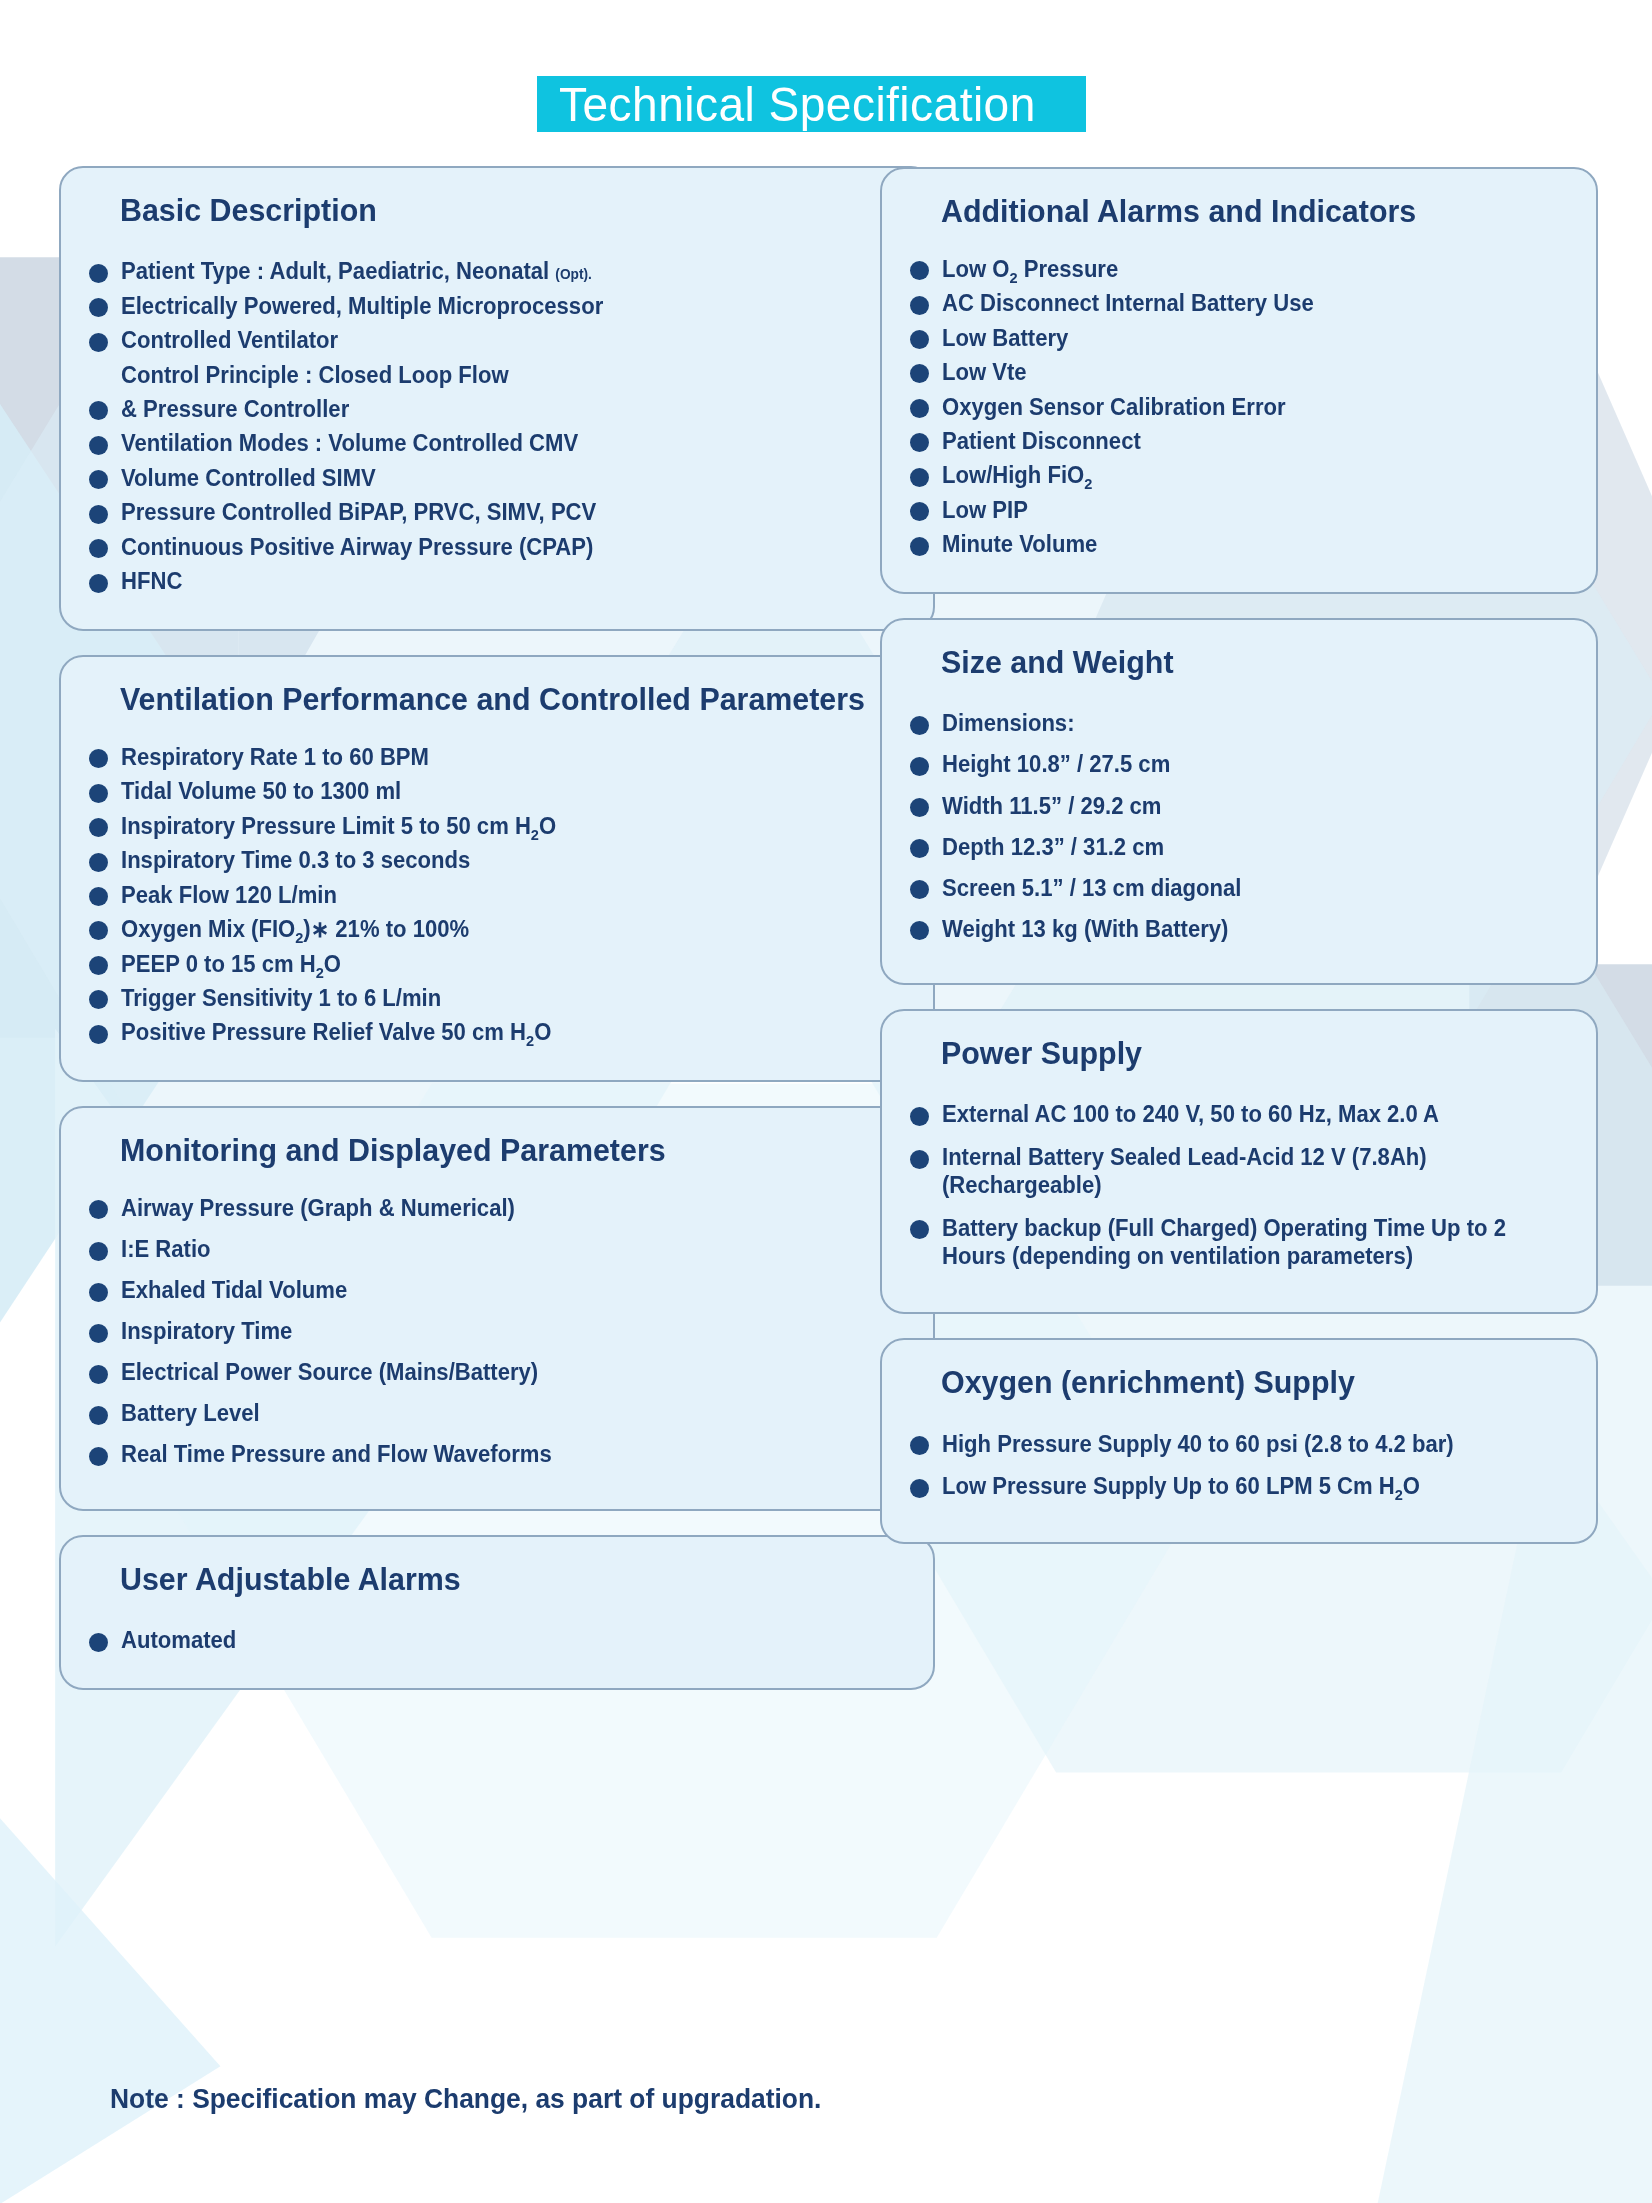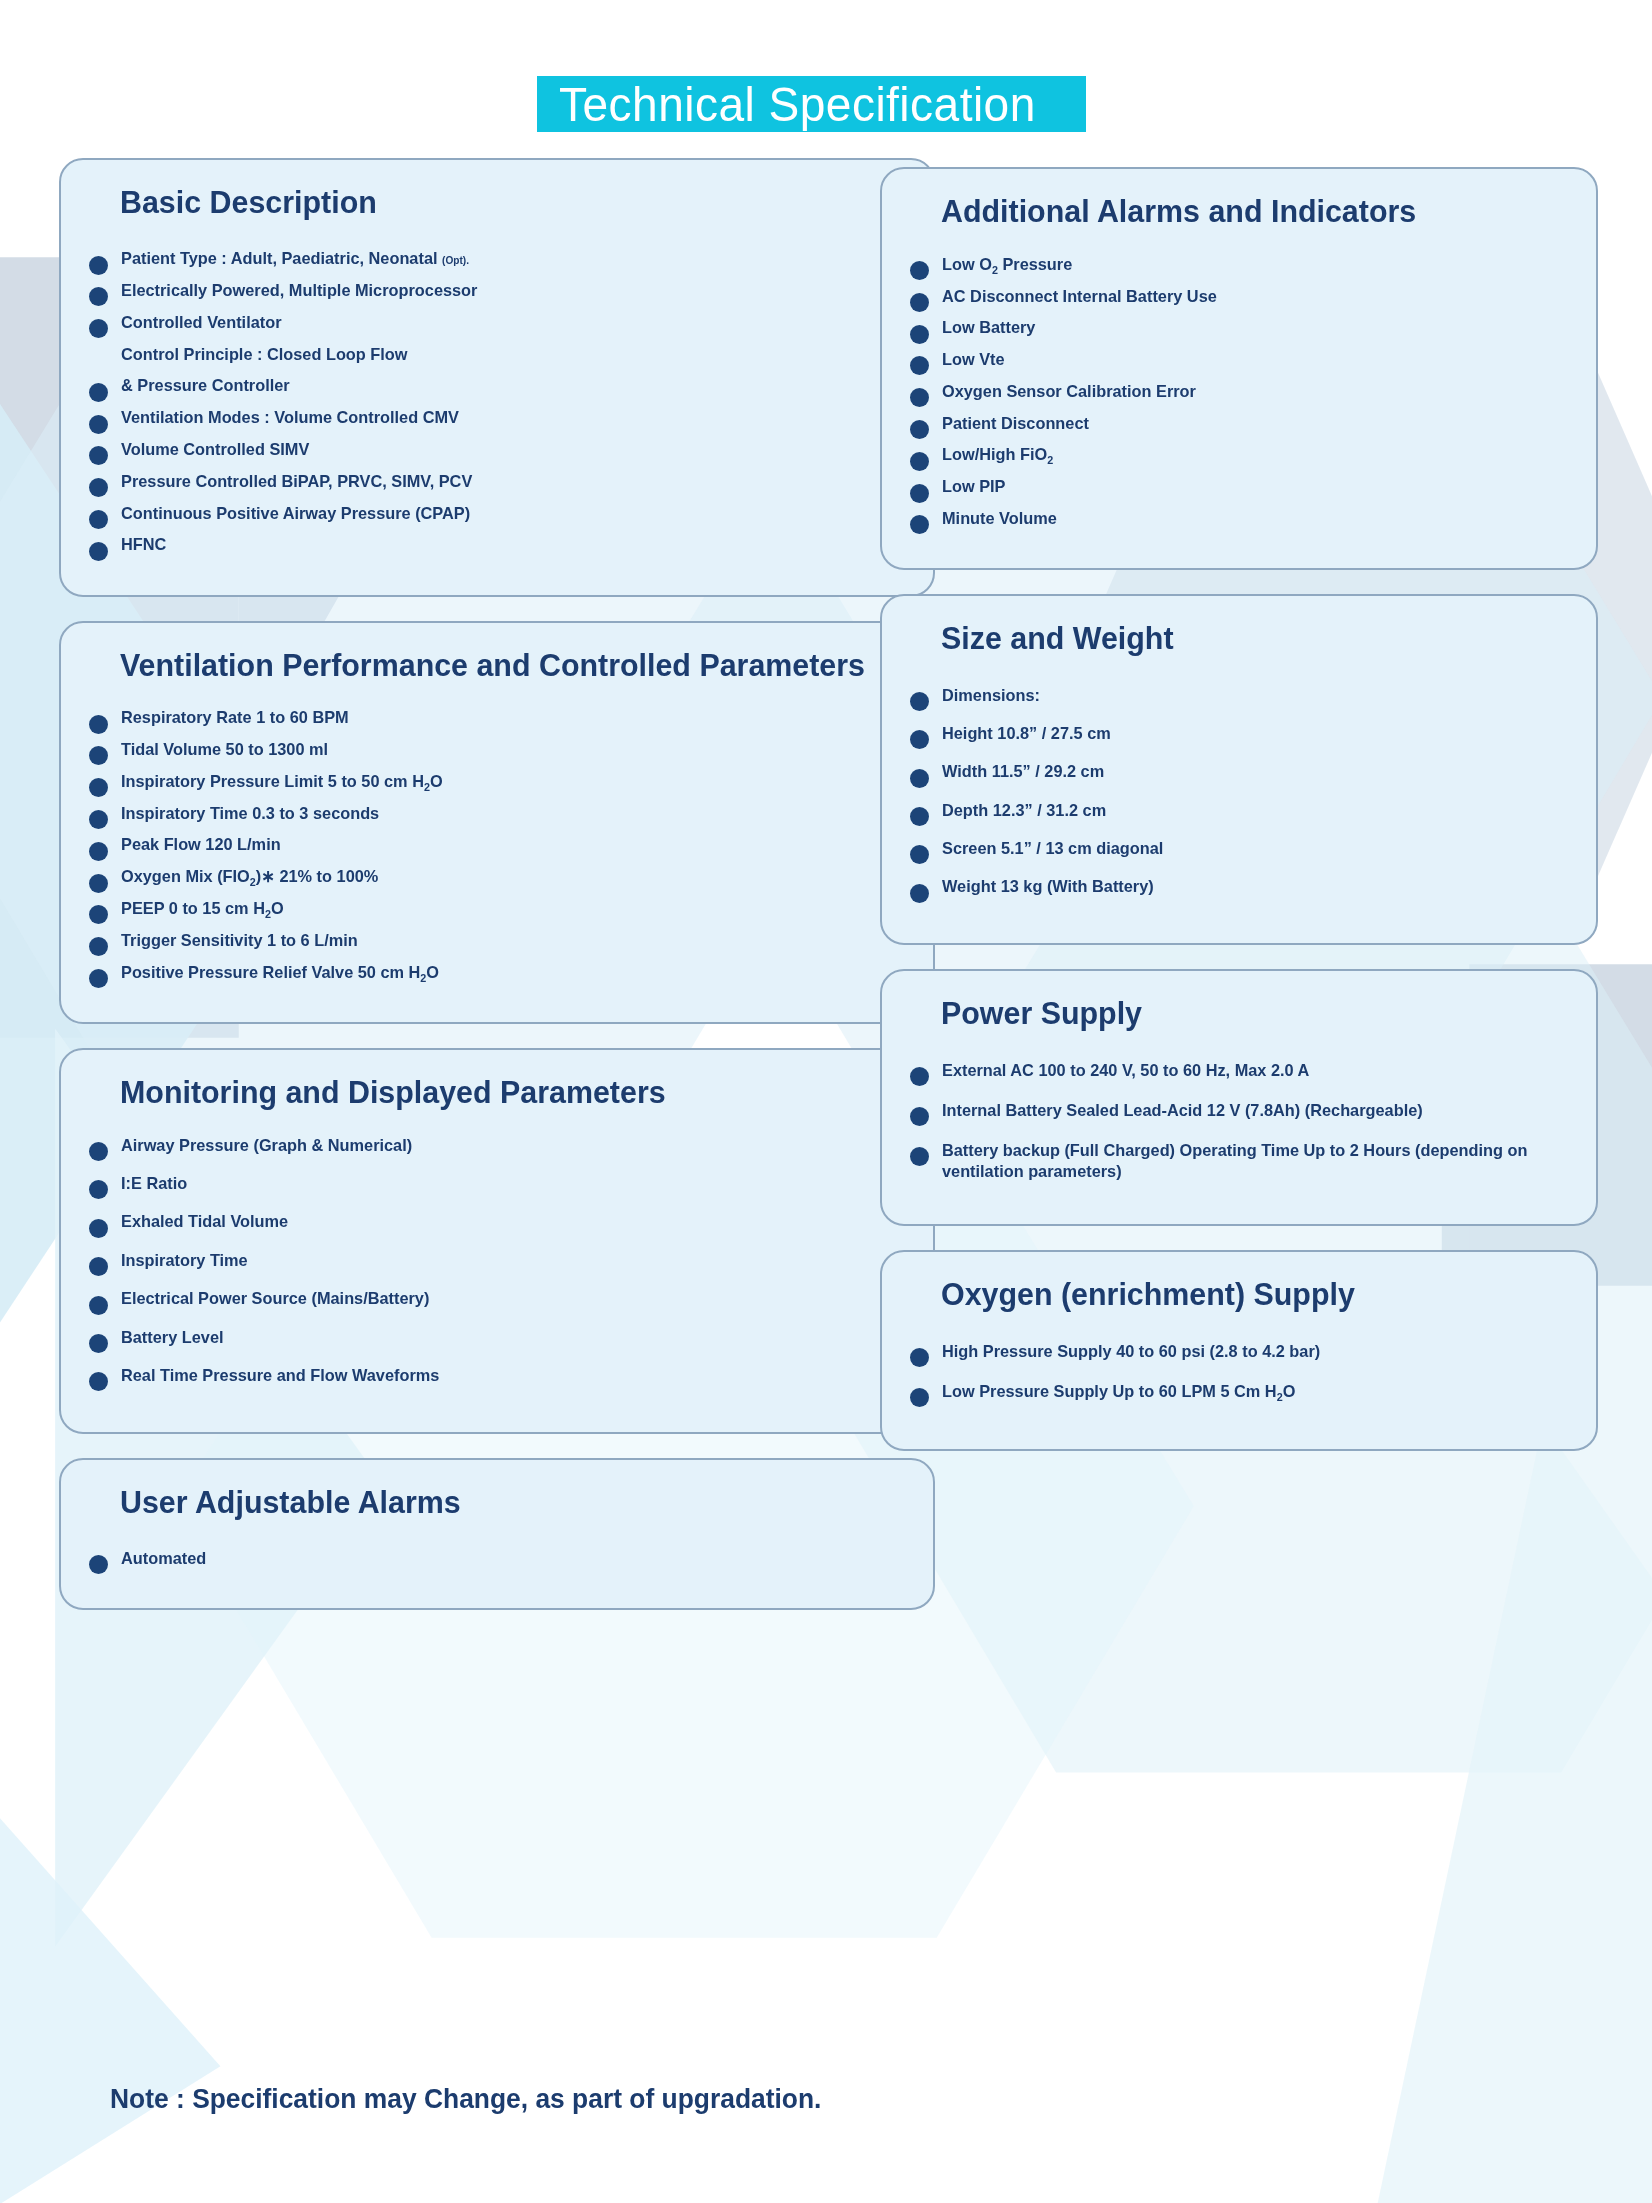--- a/index.html
+++ b/index.html
@@ -62,21 +62,21 @@
     font-family: "Liberation Sans", sans-serif;
     white-space: nowrap;
     transform: scaleX(0.94);
     transform-origin: left center;
   }
 
   
   .col-left {
     position: absolute;
     left: 59px;
-    top: 158px;
+    top: 166px;
     width: 876px;
   }
   .col-right {
     position: absolute;
     left: 880px;
     top: 167px;
     width: 718px;
   }
 
   
@@ -99,21 +99,21 @@
     transform-origin: left center;
   }
   .card-title.two-line { margin-bottom: 24px; }
 
   ul.bullets { list-style: none; }
 
   ul.bullets > li {
     display: flex;
     align-items: flex-start;
     color: #1C3C6E;
-    font-size: 17px;
+    font-size: 23px;
     font-weight: bold;
     line-height: 1.22;
     margin-bottom: 6.4px;
   }
 
   .bullet-dot {
     flex: 0 0 auto;
     width: 19px;
     height: 19px;
     border-radius: 50%;

